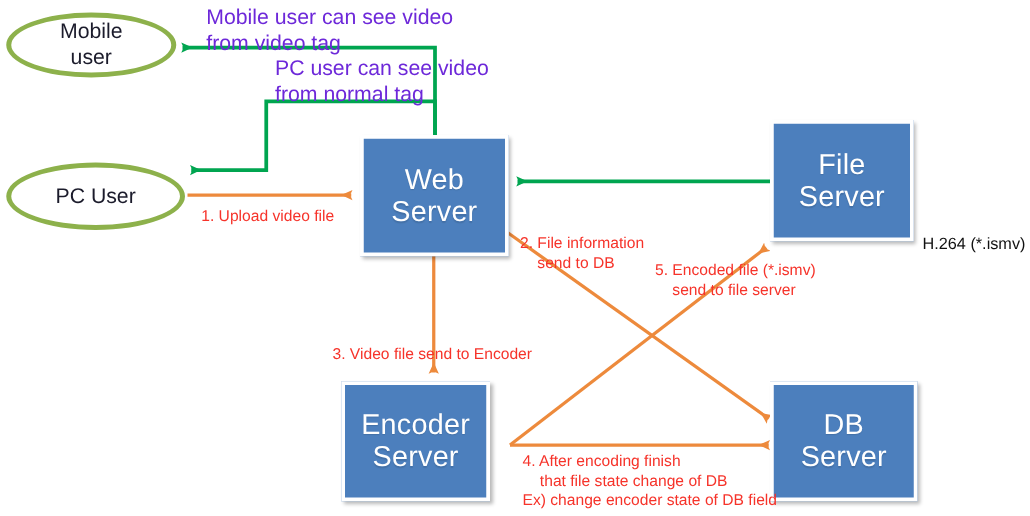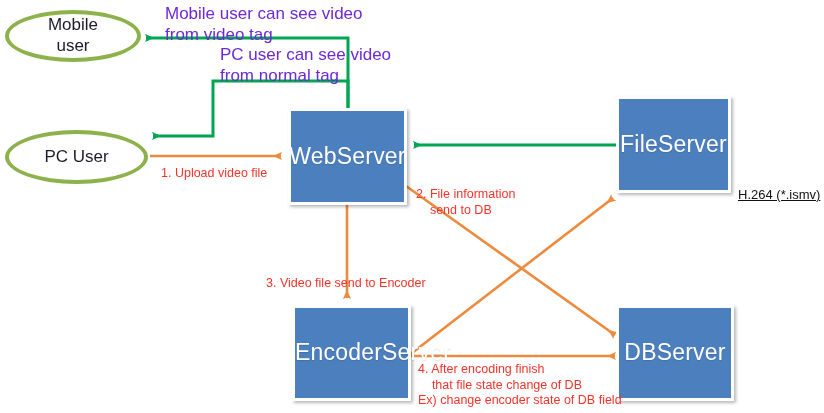--- a/index.html
+++ b/index.html
@@ -14,21 +14,21 @@
   svg.layer{position:absolute;left:0;top:0;width:824px;height:413px;pointer-events:none;}
 
   
   .node-box{
     position:absolute;
     background:#4C7FBD;
     border:3px solid #ffffff;
     box-sizing:border-box;
     box-shadow:2px 2px 3px rgba(0,0,0,0.28);
     display:flex;
-    flex-direction:row;
+    flex-direction:column;
     align-items:center;
     justify-content:center;
     color:#ffffff;
     font-size:23px;
     line-height:1.12;
     letter-spacing:0.2px;
     text-shadow:0 1px 1px rgba(0,0,0,0.12);
     white-space:nowrap;
   }
   .node-box span{display:block;text-align:center;}
@@ -49,21 +49,21 @@
     line-height:1.22;
   }
   .actor span{display:block;text-align:center;}
 
   
   .lbl{
     position:absolute;
     white-space:pre;
     line-height:1.25;
   }
-  .lbl-black{color:#111111;font-size:13px;text-decoration:underline;}
+  .lbl-black{color:#111111;font-size:13px;}
   .lbl-red{color:#F6332A;font-size:12.5px;}
   .lbl-note{color:#6d28d9;font-size:17px;}
 </style>
 </head>
 <body>
 
 <div id="stage">
 
   <svg class="layer" viewBox="0 0 824 413">
     <defs>
@@ -104,21 +104,21 @@
   <div class="node-box" style="left:288px;top:108px;width:119px;height:97px;">
     <span>Web</span>
     <span>Server</span>
   </div>
 
   <div class="node-box" style="left:616px;top:96px;width:115px;height:97px;">
     <span>File</span>
     <span>Server</span>
   </div>
 
-  <div class="node-box" style="left:292px;top:305px;width:119px;height:96px;justify-content:space-between;">
+  <div class="node-box" style="left:273px;top:305px;width:119px;height:96px;">
     <span>Encoder</span>
     <span>Server</span>
   </div>
 
   <div class="node-box" style="left:616px;top:305px;width:118px;height:96px;">
     <span>DB</span>
     <span>Server</span>
   </div>
 
   <div class="lbl lbl-note" style="left:165px;top:3px;">Mobile user can see video
@@ -131,16 +131,18 @@
 
   <div class="lbl lbl-red" style="left:416px;top:187px;">2. File information
     send to DB</div>
 
   <div class="lbl lbl-red" style="left:266px;top:276px;">3. Video file send to Encoder</div>
 
   <div class="lbl lbl-red" style="left:418px;top:362px;">4. After encoding finish
     that file state change of DB
 Ex) change encoder state of DB field</div>
 
+  <div class="lbl lbl-red" style="left:524px;top:209px;">5. Encoded file (*.ismv)
+    send to file server</div>
 
   <div class="lbl lbl-black" style="left:738px;top:187px;">H.264 (*.ismv)</div>
 
 </div>
 
 </body></html>

